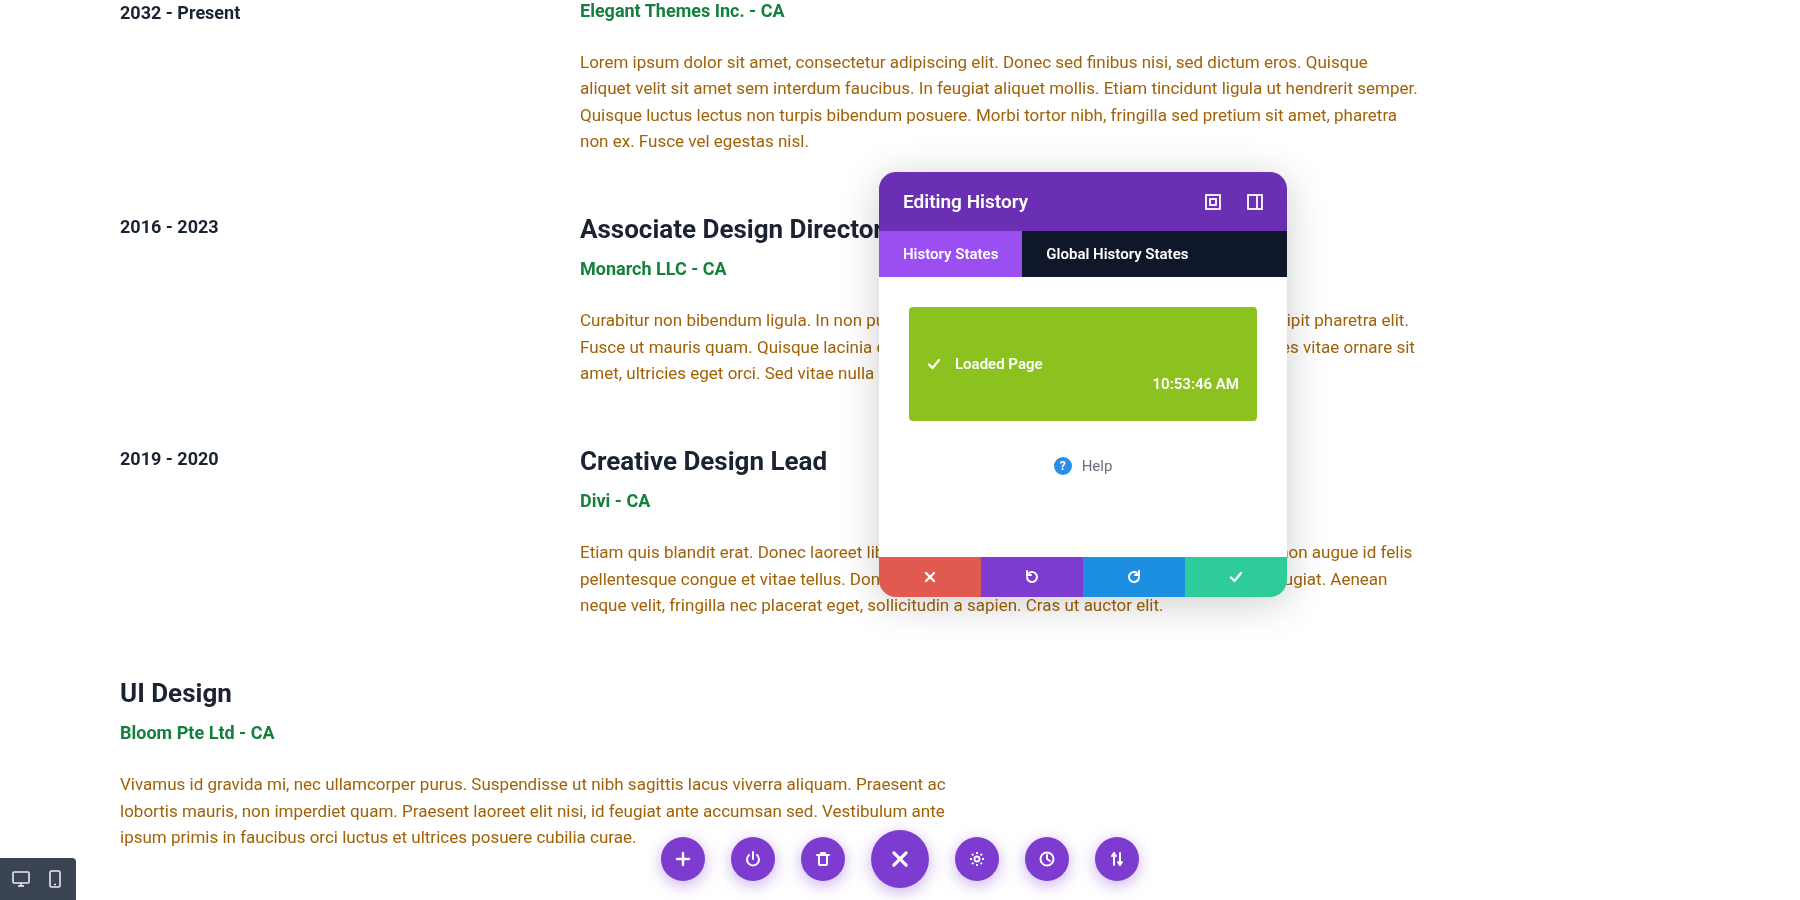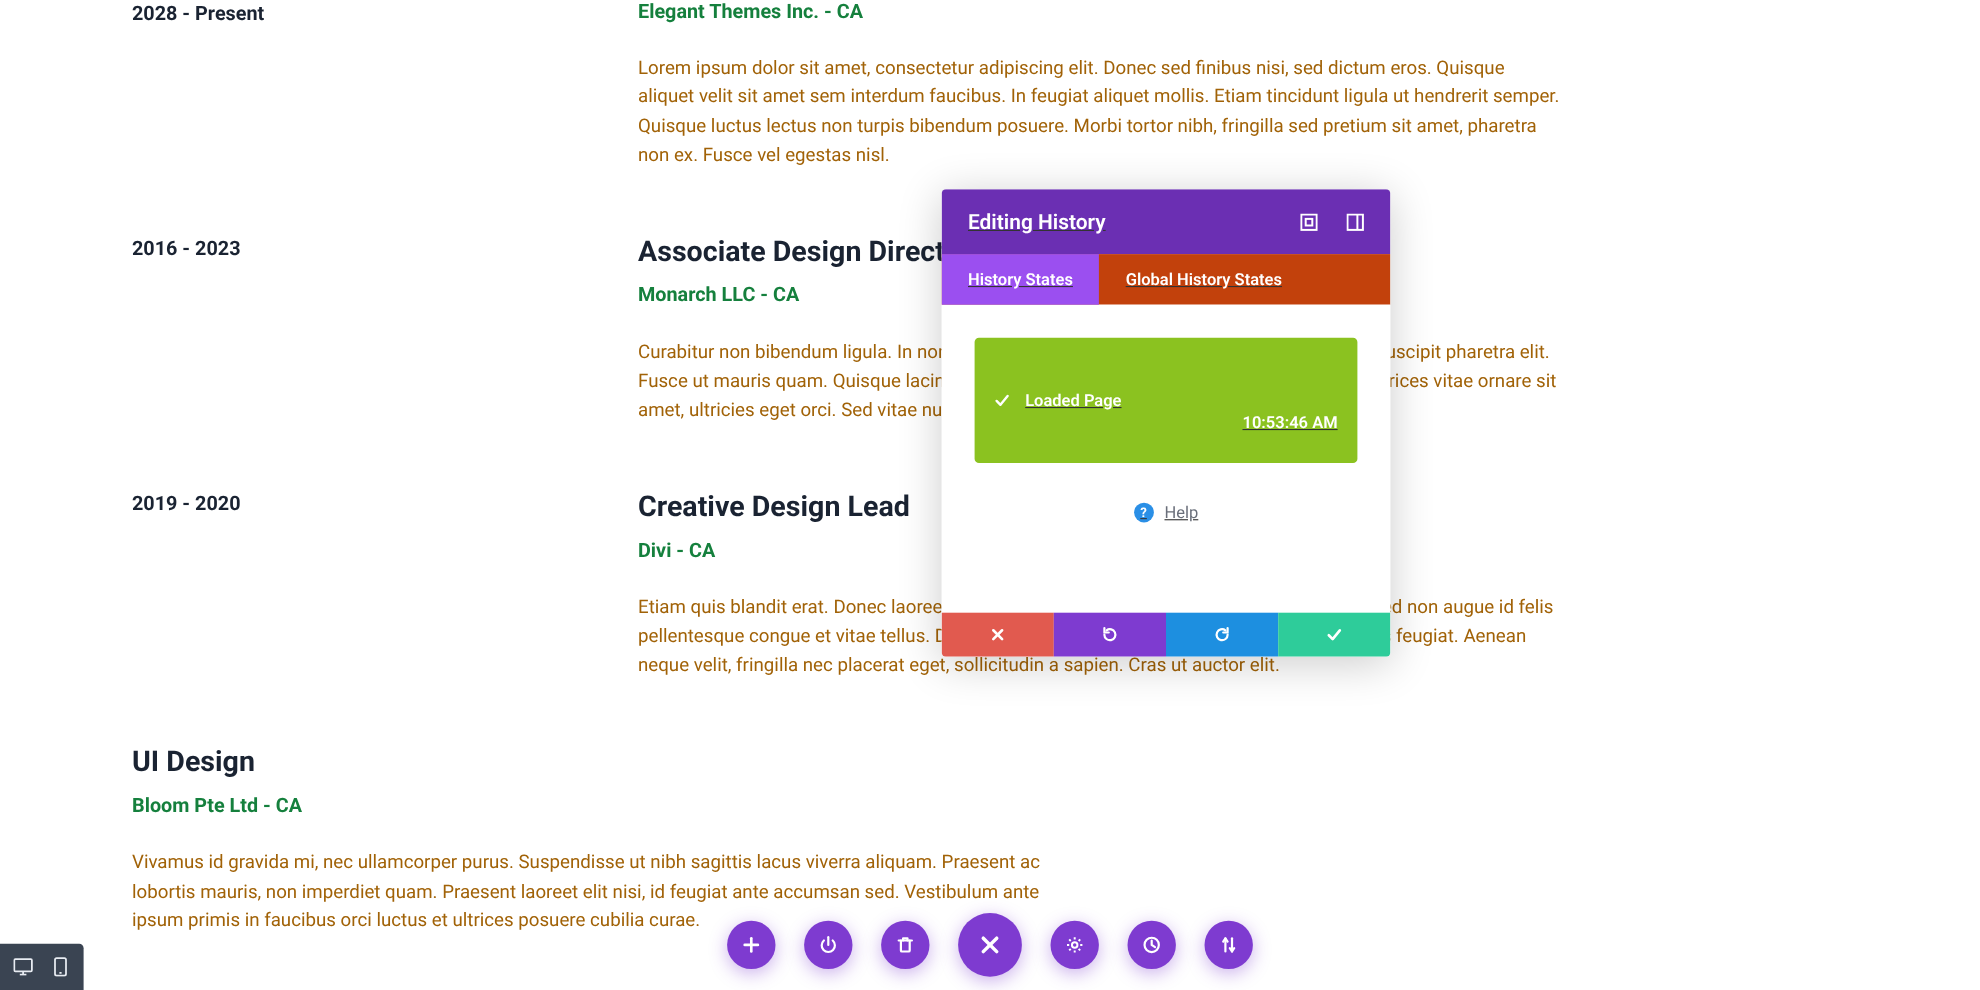--- a/index.html
+++ b/index.html
@@ -45,27 +45,26 @@
   }
   .job-desc {
     font-size: 17px;
     line-height: 1.55;
     color: #a16207;
   }
   
   .history-panel {
     position: absolute;
     top: 172px;
-    left: 856px;
+    left: 879px;
     width: 408px;
     background: #fff;
-    border-radius: 4px;
+    border-radius: 17px;
     box-shadow: 0 6px 40px rgba(0,0,0,0.2);
     overflow: hidden;
-    text-decoration: underline;
   }
   .history-header {
     background: #6b2fb3;
     color: #fff;
     padding: 18px 24px;
     display: flex;
     align-items: center;
     justify-content: space-between;
   }
   .history-header h3 {
@@ -79,21 +78,21 @@
   .history-header-icons .hicon {
     width: 16px;
     height: 16px;
     display: flex;
     align-items: center;
     justify-content: center;
     cursor: pointer;
   }
   .history-tabs {
     display: flex;
-    background: #c2410c;
+    background: #0f172a;
     color: #fff;
   }
   .history-tab {
     padding: 14px 24px;
     font-size: 15px;
     font-weight: 600;
     cursor: pointer;
   }
   .history-tab.active {
     background: #9b4ff0;
@@ -207,21 +206,21 @@
     height: 58px;
   }
   .circle-btn svg { width: 18px; height: 18px; }
   .circle-btn.big svg { width: 22px; height: 22px; }
 </style>
 </head>
 <body>
 
 <div class="content">
   <div class="job-entry">
-    <div class="job-date">2028 - Present</div>
+    <div class="job-date">2032 - Present</div>
     <div class="job-content">
       <div class="job-company">Elegant Themes Inc. - CA</div>
       <div class="job-desc">Lorem ipsum dolor sit amet, consectetur adipiscing elit. Donec sed finibus nisi, sed dictum eros. Quisque aliquet velit sit amet sem interdum faucibus. In feugiat aliquet mollis. Etiam tincidunt ligula ut hendrerit semper. Quisque luctus lectus non turpis bibendum posuere. Morbi tortor nibh, fringilla sed pretium sit amet, pharetra non ex. Fusce vel egestas nisl.</div>
     </div>
   </div>
 
   <div class="job-entry">
     <div class="job-date">2016 - 2023</div>
     <div class="job-content">
       <div class="job-title">Associate Design Director</div>

